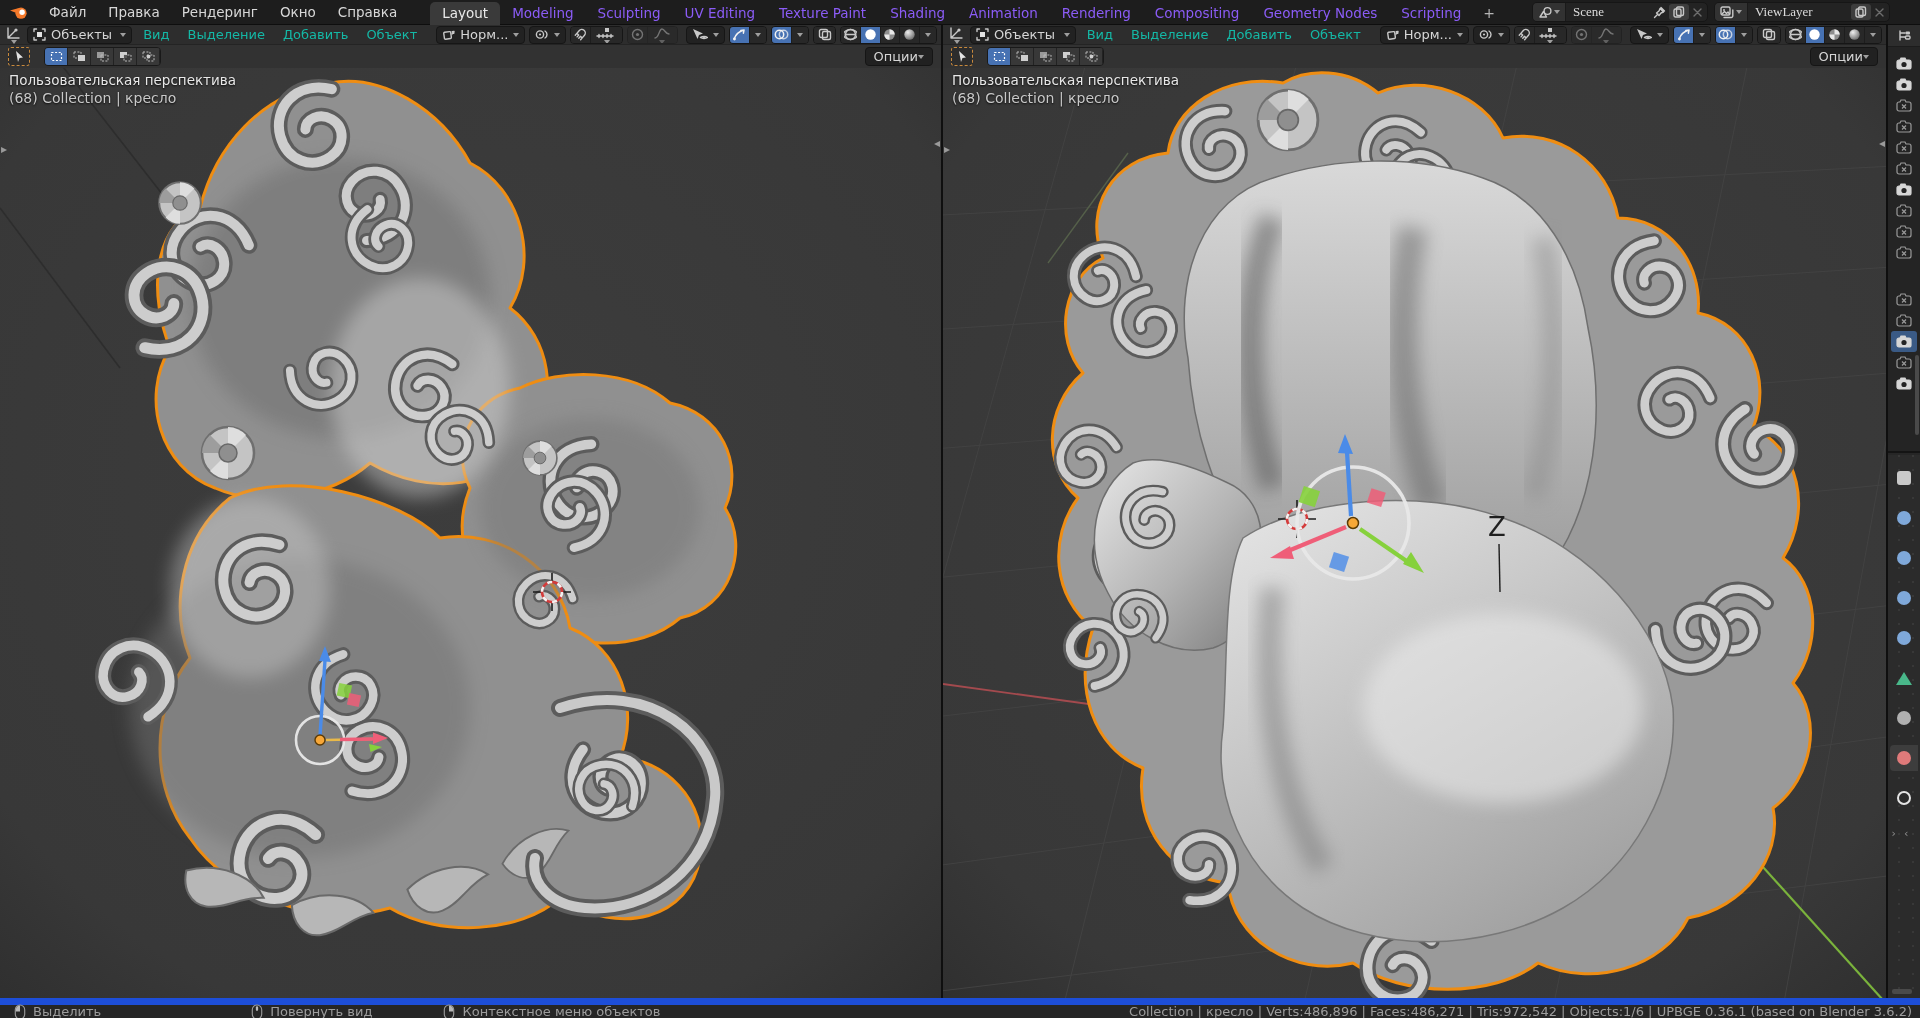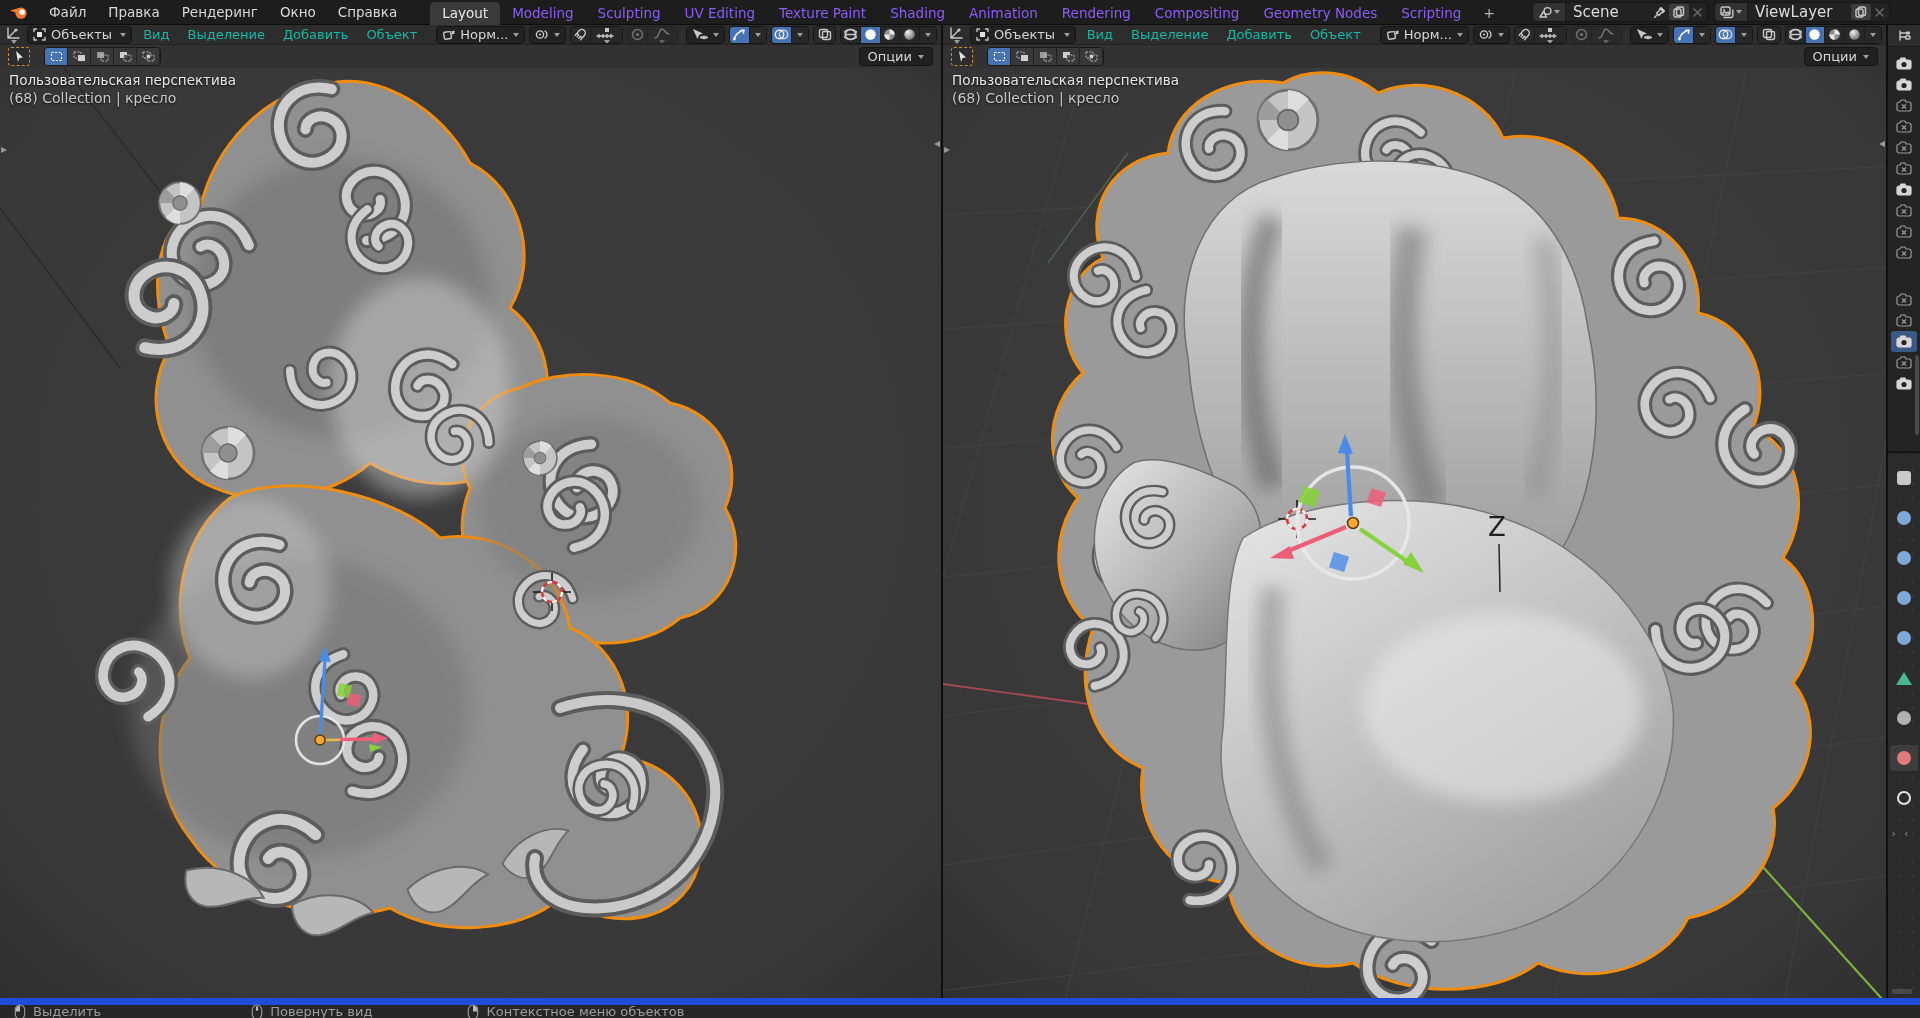--- a/index.html
+++ b/index.html
@@ -11,21 +11,21 @@
   .topbar { position:absolute; top:0; left:0; right:0; height:25px; background:#1d1d1d; display:flex; align-items:center; border-bottom:1px solid #0e0e0e; z-index:30; }
   .logo { margin:0 10px 0 9px; display:flex; align-items:center; }
   .tmenu { padding:0 11px; color:#d8d8d8; font-size:13.5px; line-height:24px; cursor:default; }
   .tabs { display:flex; align-items:flex-end; height:25px; margin-left:22px; }
   .tab { padding:3px 12px 4px 12px; color:#8b5cf6; font-size:13.5px; border-radius:5px 5px 0 0; }
   .tab.active { background:#3a3a3a; color:#eaeaea; }
   .tab-plus { padding:3px 10px 4px 10px; color:#b5b5b5; font-size:14px; }
   .tb-right { margin-left:auto; display:flex; gap:6px; margin-right:30px; }
   .selector { display:flex; align-items:center; height:20px; width:176px; background:#232323; border:1px solid #161616; border-radius:5px; overflow:hidden; }
   .sel-iconseg { display:flex; align-items:center; gap:2px; background:#323232; height:100%; padding:0 5px; border-right:1px solid #1a1a1a; }
-  .sel-label { flex:1; padding-left:7px; color:#dcdcdc; font-size:15px; white-space:nowrap; overflow:hidden; }
+  .sel-label { flex:1; padding-left:7px; color:#dcdcdc; font-size:13px; white-space:nowrap; overflow:hidden;font-family:Liberation Serif, serif; }
   .sel-icons { display:flex; align-items:center; gap:3px; padding-right:4px; }
   .mini-btn { width:20px; height:16px; background:#3d3d3d; border-radius:3px; display:grid; place-items:center; }
   .chev { width:0; height:0; border-left:3.5px solid transparent; border-right:3.5px solid transparent; border-top:4px solid #9f9f9f; display:inline-block; }
 
   
   .work { position:absolute; top:25px; left:0; right:0; bottom:20px; background:#0f0f0f; }
   .area { position:absolute; top:0; bottom:0; background:#3a3a3a; }
   #vpL { left:0; width:941px; }
   #vpR { left:943px; width:943px; }
 
@@ -38,21 +38,21 @@
   .seg:last-child { border-right:none; }
   .seg.on { background:#4772b3; }
   .dim { opacity:.45; }
   .hspacer { flex:1; }
 
   .vtool { position:absolute; top:20px; left:0; right:0; height:23px; background:#323232; display:flex; align-items:center; padding:0 8px; z-index:5; }
   .tool-active { width:22px; height:19px; border:1px dashed #c98a3d; border-radius:3px; display:grid; place-items:center; background:#2c2c2c; margin-right:14px; }
   .selmodes { display:flex; border:1px solid #191919; border-radius:4px; overflow:hidden; height:19px; }
   .selmode { width:23px; background:#383838; display:grid; place-items:center; border-right:1px solid #222; }
   .selmode.on { background:#4772b3; }
-  .opt-btn { margin-left:auto; display:flex; align-items:center; gap:6px; background:#212121; border:1px solid #151515; border-radius:4px; height:19px; padding:0 8px; color:#d6d6d6; font-size:13px; }
+  .opt-btn { margin-left:auto; display:flex; align-items:center; background:#212121; border:1px solid #151515; border-radius:4px; height:19px; padding:0 8px; color:#d6d6d6; font-size:13px; }
 
   .vcanvas { position:absolute; top:43px; left:0; right:0; bottom:0; }
   .vp-overlay { position:absolute; top:47px; left:9px; z-index:6; text-shadow:0 1px 2px rgba(0,0,0,.85); pointer-events:none; }
   .vp-overlay .l1 { color:#e8e8e8; font-size:13.5px; }
   .vp-overlay .l2 { color:#c9c9c9; font-size:14px; margin-top:2px; }
   .edge-arrow { position:absolute; color:#9a9a9a; font-size:12px; z-index:6; line-height:1; }
   .ea-left { left:1px; top:118px; }
   .ea-right { right:1px; top:112px; }
 
   
@@ -79,21 +79,21 @@
   .pg-square { border-radius:3px; }
   .pg-ring { background:transparent !important; border:2px solid #e4e4e4; }
   .pg-tri { width:0; height:0; border-radius:0; background:transparent !important; border-left:8px solid transparent; border-right:8px solid transparent; border-bottom:13px solid #49b88a; }
   .p-arrows { color:#8f8f8f; font-size:11px; text-align:center; margin-top:16px; letter-spacing:8px; }
   .p-scroll { position:absolute; bottom:4px; left:4px; width:20px; height:5px; background:#4a4a4a; border-radius:2px; }
 
   
   .statusbar { position:absolute; left:0; right:0; bottom:0; height:20px; background:#262626; border-top:7px solid #1d4ed8; display:flex; align-items:center; font-size:13px; color:#9d9d9d; z-index:30; }
   .hint { display:flex; align-items:center; gap:7px; margin-left:14px; }
   .hint:nth-child(2) { margin-left:150px;align-items:center; }
-  .hint:nth-child(3) { margin-left:95px; }
+  .hint:nth-child(3) { margin-left:71px; }
   .sb-info { margin-left:auto; margin-right:8px; color:#9d9d9d; white-space:nowrap; }
   .m-outline { fill:none; stroke:#9a9a9a; stroke-width:1.2; }
   .m-fill { fill:#b9b9b9; }
 
   svg { display:block; }
   .icon-stroke { stroke:#c8c8c8; fill:none; stroke-width:1.4; stroke-linecap:round; stroke-linejoin:round; }
   .icon-fill { fill:#c8c8c8; }
   .icon-white { stroke:#f2f2f2; fill:none; stroke-width:1.5; stroke-linecap:round; }
 </style>
 </head>
@@ -920,14 +920,15 @@
       </svg>
       <span>Повернуть вид</span>
     </span>
     <span class="hint">
       <svg width="12" height="16" viewBox="0 0 12 17">
         <rect x="1" y="1" width="10" height="15" rx="5" class="m-outline"></rect>
         <path d="M6,1.6 A4.4,4.4 0 0 1 10.4,6 L10.4,8 L6,8 Z" class="m-fill"></path>
       </svg>
       <span>Контекстное меню объектов</span>
     </span>
+    <span class="sb-info">Collection | кресло | Verts:486,896 | Faces:486,271 | Tris:972,542 | Objects:1/6 | UPBGE 0.36.1 (based on Blender 3.6.2)</span>
   </footer>
 </div>
 
 </body></html>

